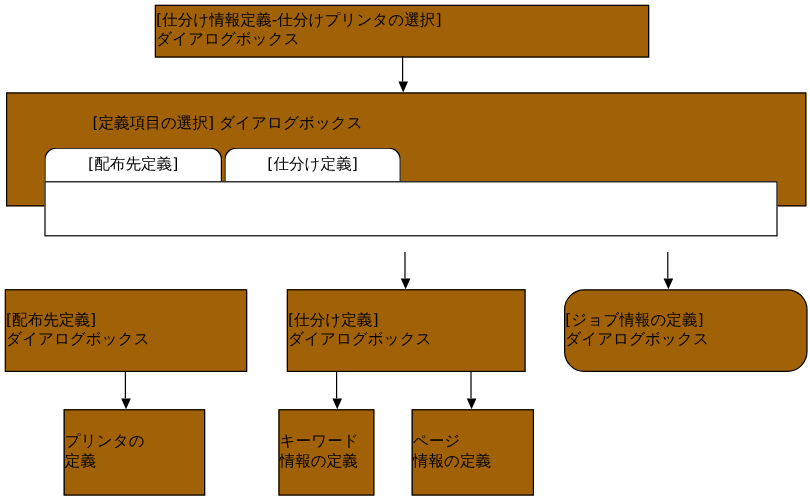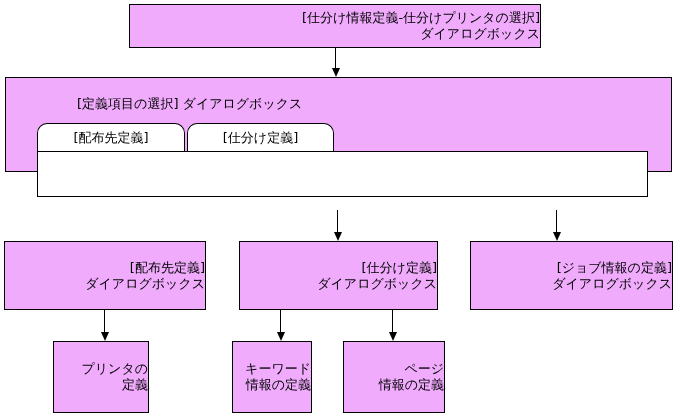--- a/index.html
+++ b/index.html
@@ -13,24 +13,24 @@
     width:675px;
     height:416px;
     background:#ffffff;
     overflow:hidden;
     font-size:13px;
     line-height:16px;
   }
   .box {
     position:absolute;
     border:1px solid #000;
-    background:#f0abfc;
+    background:#a16207;
     display:flex;
     flex-direction:column;
-    align-items:flex-end;
+    align-items:flex-start;
     justify-content:center;
     text-align:center;
   }
   
   .top-box   { left:129px; top:4px;   width:412px; height:44px; }
   
   .big-box   { left:5px;   top:77px;  width:667px; height:95px; }
   .big-box-label { position:absolute; left:71px; top:18px; white-space:nowrap; }
   .tab {
     position:absolute;
@@ -51,23 +51,23 @@
   .tab-content {
     position:absolute;
     left:31px; top:73px;
     width:611px; height:46px;
     border:1px solid #000;
     background:#fff;
   }
   
   .dlg-1 { left:4px;   top:241px; width:202px; height:69px; }
   .dlg-2 { left:239px; top:241px; width:199px; height:69px; }
-  .dlg-3 { left:470px; top:241px; width:203px; height:69px; }
+  .dlg-3 { left:470px; top:241px; width:203px; height:69px;border-radius:17px; }
   
-  .leaf-1 { left:53px;  top:341px; width:96px; height:72px; }
+  .leaf-1 { left:53px;  top:341px; width:118px; height:72px; }
   .leaf-2 { left:232px; top:341px; width:80px; height:72px; }
   .leaf-3 { left:343px; top:341px; width:102px; height:72px; }
   
   .arrow {
     position:absolute;
     width:9px;
     display:flex;
     flex-direction:column;
     align-items:center;
   }

